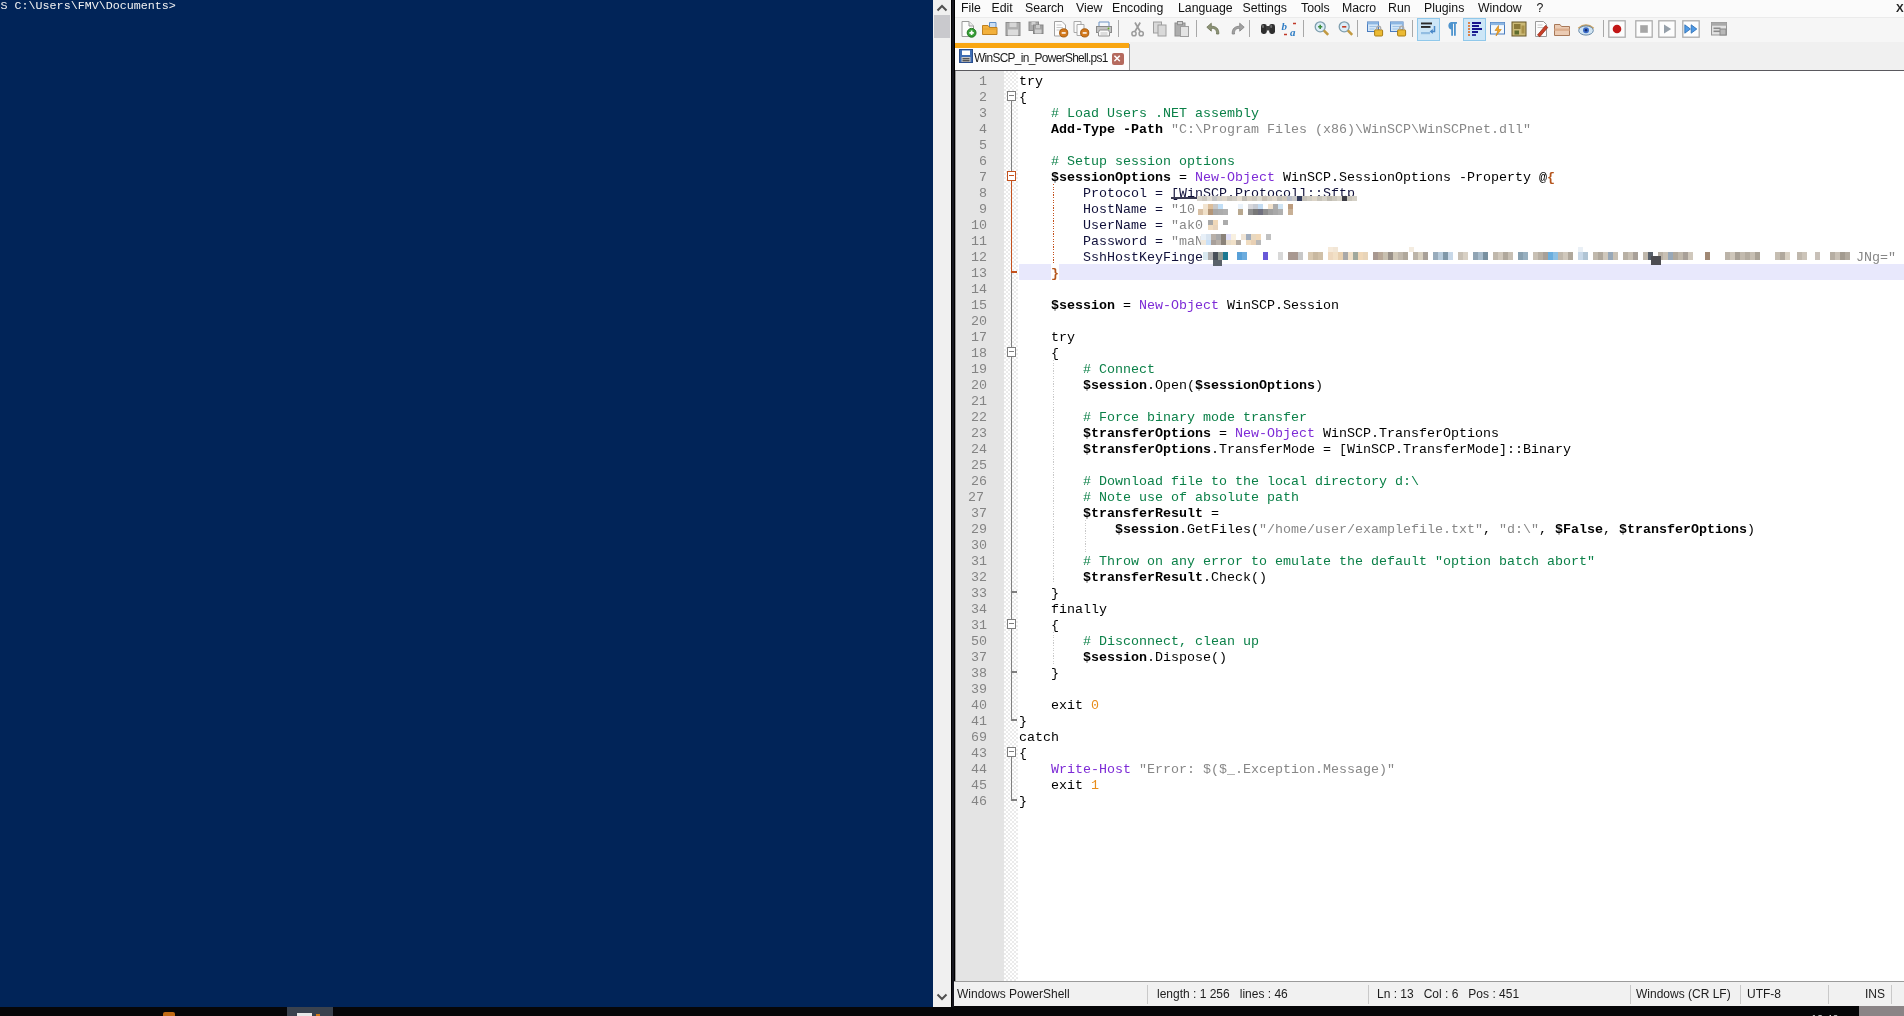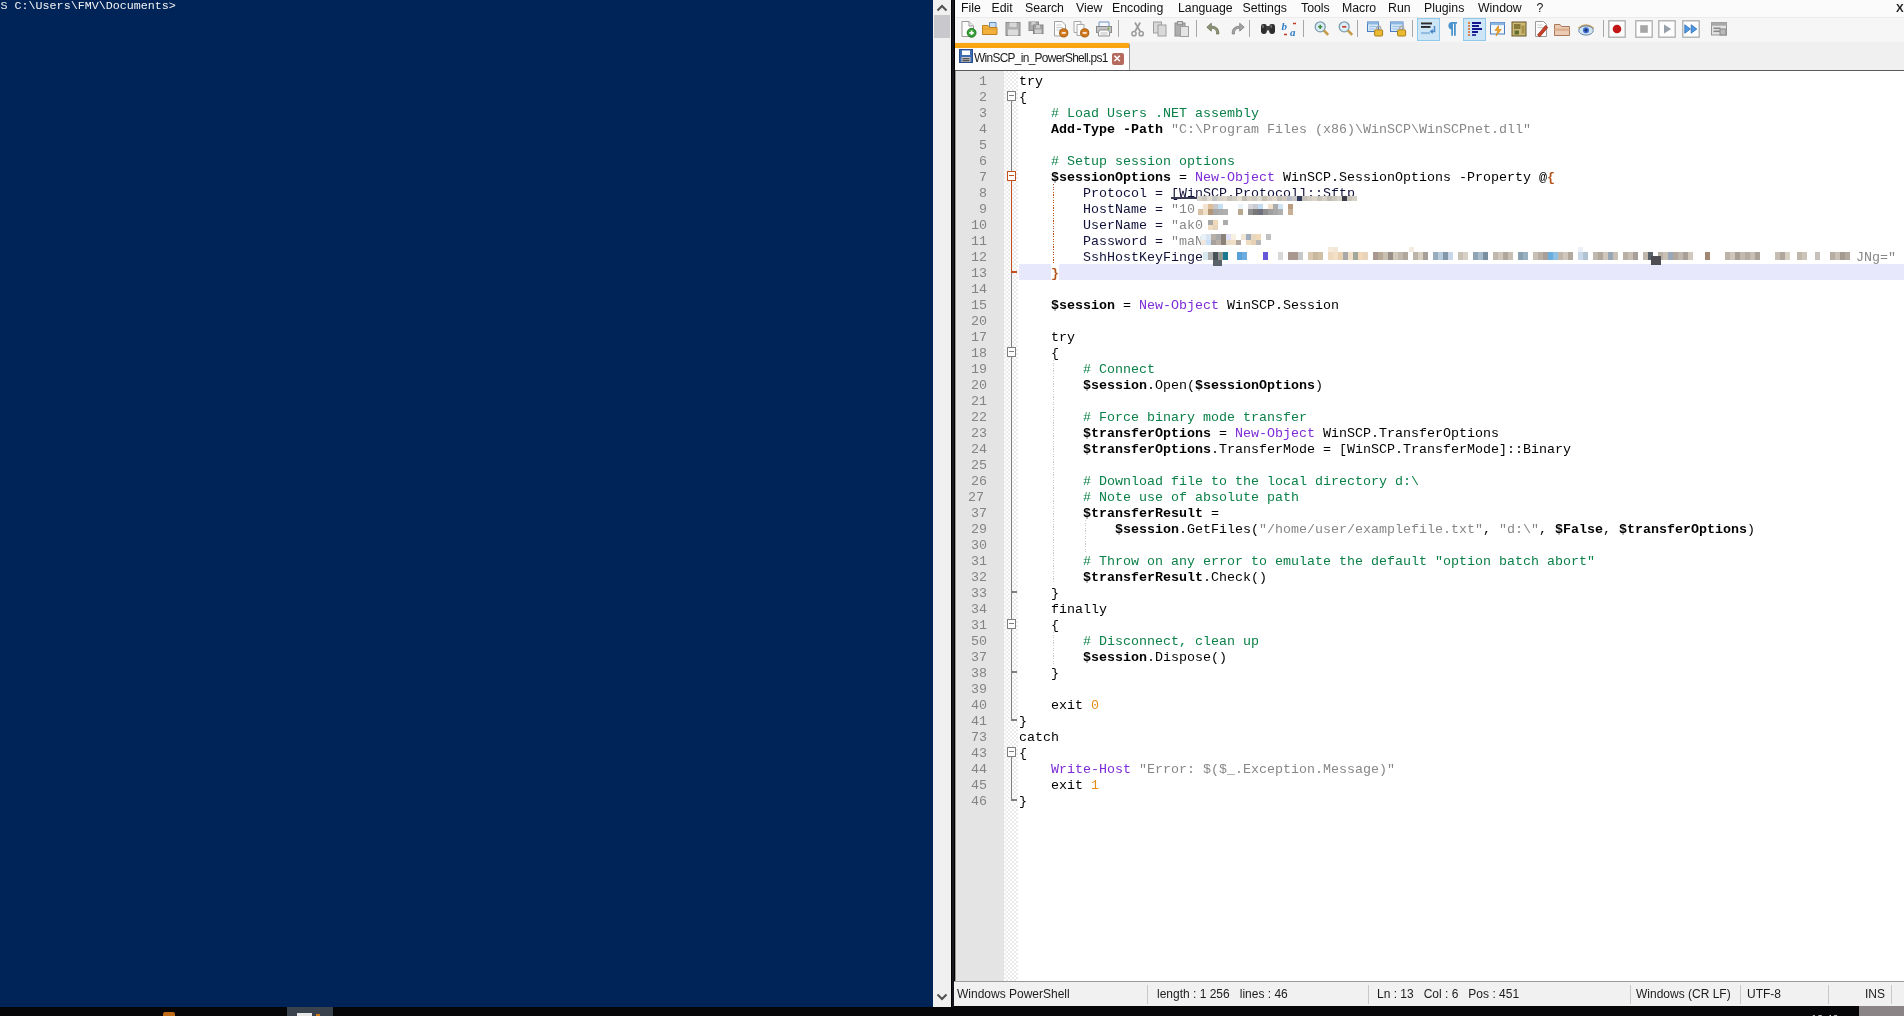--- a/index.html
+++ b/index.html
@@ -329,21 +329,21 @@
       <div class="ln" style="top:497px;right:17px">32</div>
       <div class="ln" style="top:513px;right:17px">33</div>
       <div class="ln" style="top:529px;right:17px">34</div>
       <div class="ln" style="top:545px;right:17px">31</div>
       <div class="ln" style="top:561px;right:17px">50</div>
       <div class="ln" style="top:577px;right:17px">37</div>
       <div class="ln" style="top:593px;right:17px">38</div>
       <div class="ln" style="top:609px;right:17px">39</div>
       <div class="ln" style="top:625px;right:17px">40</div>
       <div class="ln" style="top:641px;right:17px">41</div>
-      <div class="ln" style="top:657px;right:17px">73</div>
+      <div class="ln" style="top:657px;right:17px">69</div>
       <div class="ln" style="top:673px;right:17px">43</div>
       <div class="ln" style="top:689px;right:17px">44</div>
       <div class="ln" style="top:705px;right:17px">45</div>
       <div class="ln" style="top:721px;right:17px">46</div>
     </div>
     <div id="foldmargin"></div>
     <div class="fv" style="left:56.2px;top:29.5px;height:70.5px"></div>
     <div class="fvr" style="left:56.2px;top:109.5px;height:90.8px"></div>
     <div class="ftick" style="left:56.2px;top:200.3px;background:#C4511D"></div>
     <div class="fv" style="left:56.2px;top:201.6px;height:74.4px"></div>

